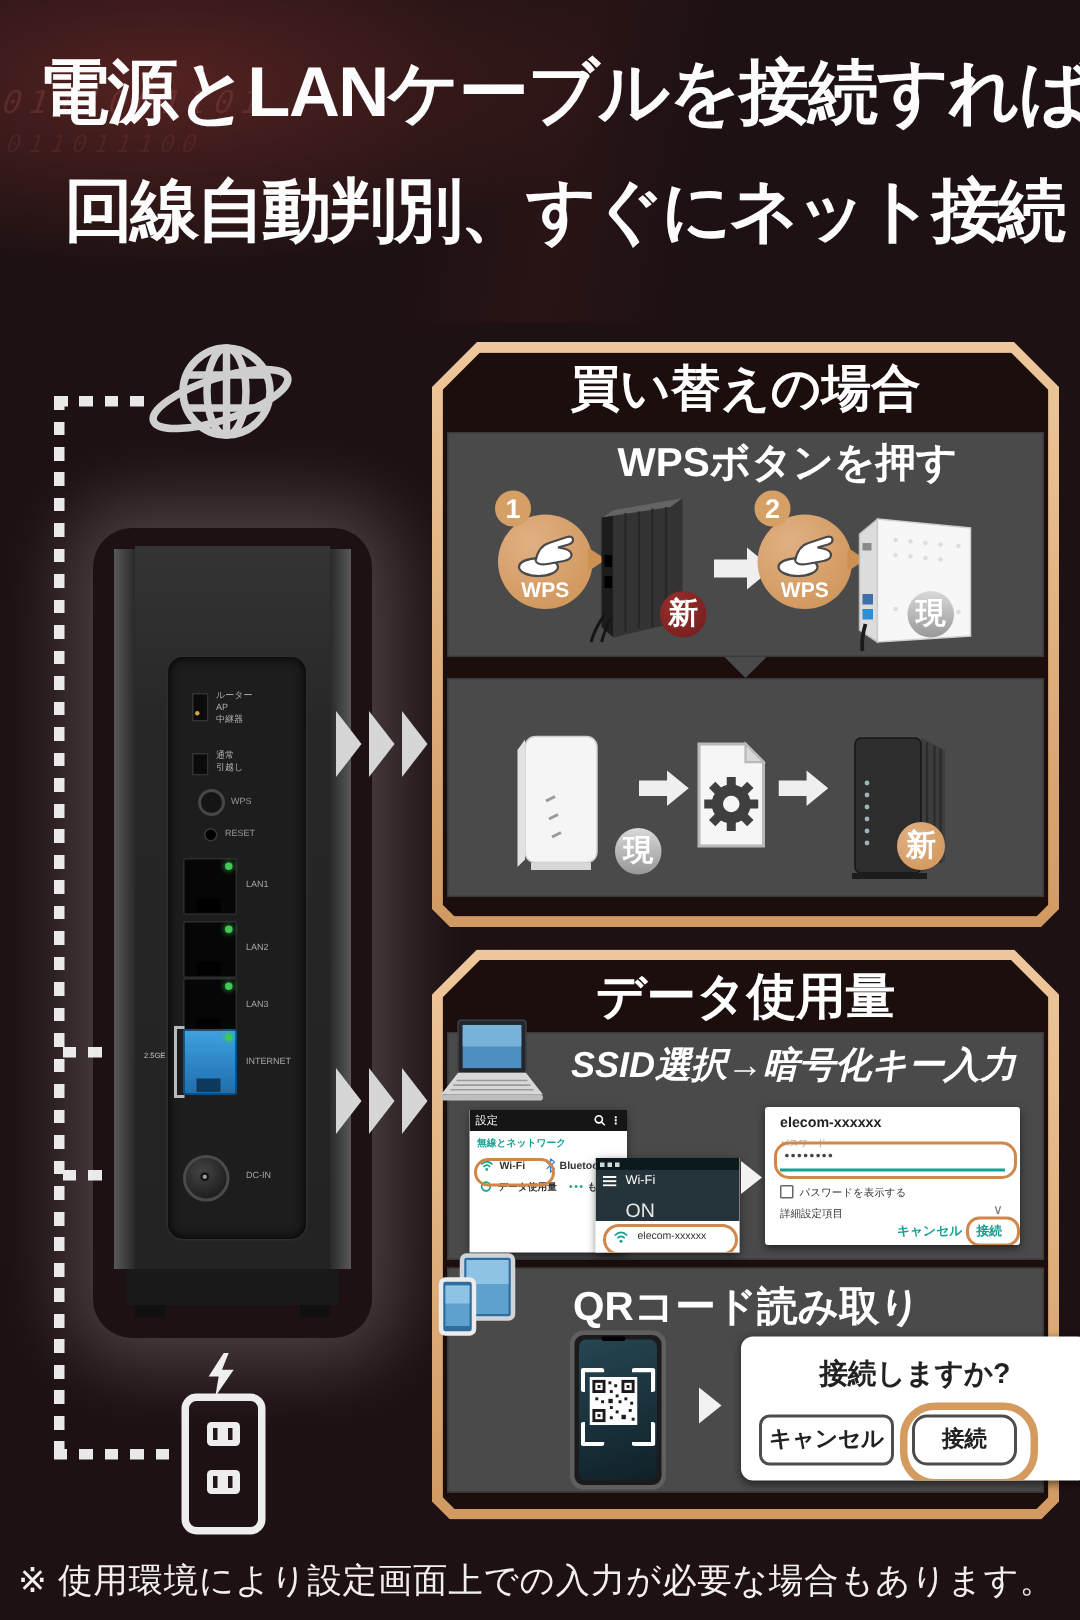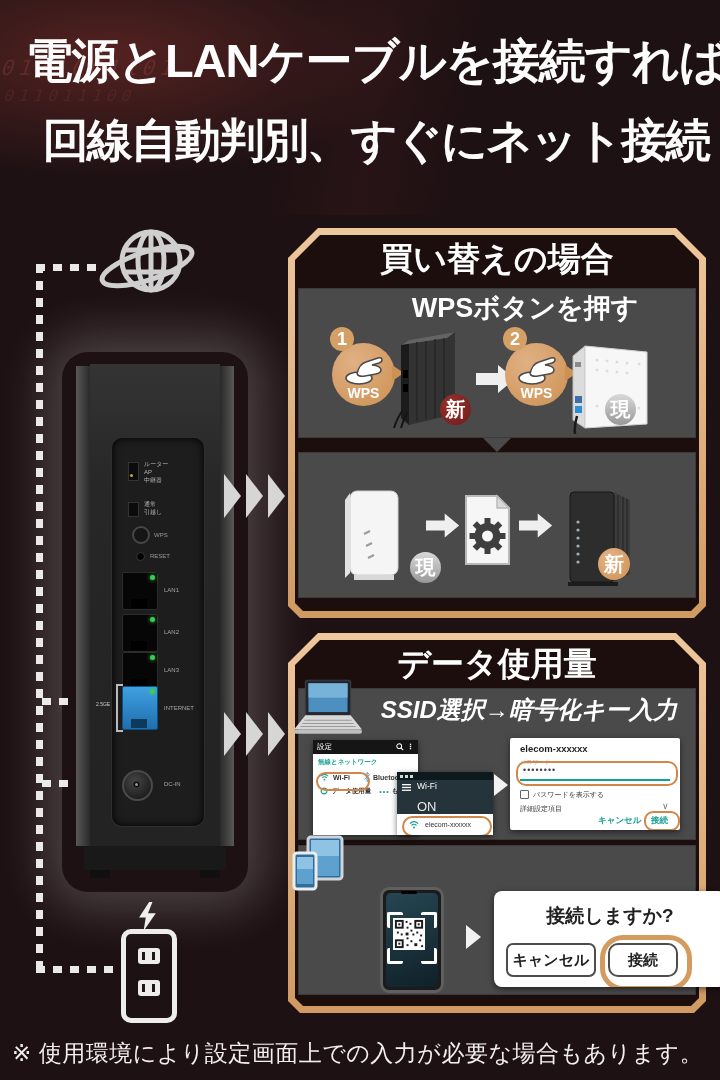--- a/index.html
+++ b/index.html
@@ -396,20 +396,21 @@
       <polygon points="2,49 13,35 57,35 68,49" fill="#d8d8d8"></polygon>
       <g stroke="#9a9a9a" stroke-width="1">
           <line x1="12" y1="40" x2="58" y2="40"></line>
           <line x1="10" y1="43" x2="60" y2="43"></line>
           <line x1="8" y1="46" x2="62" y2="46"></line>
         </g>
       <rect x="2" y="49" width="66" height="4" rx="2" fill="#bfbfbf"></rect>
     </svg>
 
     <div class="abs subpanel" style="top:212px;height:150px;">
+      <div class="abs sub-title" style="left:50px;top:8px;width:300px;font-size:27px;">QRコード読み取り</div>
 
       <div class="abs" style="left:82px;top:42px;width:58px;height:100px;background:#1b1b1b;border:3px solid #5f5f5f;border-radius:9px;">
         <div class="abs" style="left:3px;top:3px;right:3px;bottom:3px;background:linear-gradient(160deg,#254652,#102028);border-radius:5px;"></div>
         <div class="abs" style="left:18px;top:1px;width:16px;height:3px;background:#000;border-radius:2px;"></div>
         <svg class="abs" style="left:10px;top:28px;" width="32" height="32" viewBox="0 0 33 33">
           <rect width="33" height="33" fill="#fdfdfd"></rect>
           <g fill="#1a1a1a">
             <rect x="2" y="2" width="9" height="9"></rect>
               <rect x="22" y="2" width="9" height="9"></rect>
               <rect x="2" y="22" width="9" height="9"></rect>

